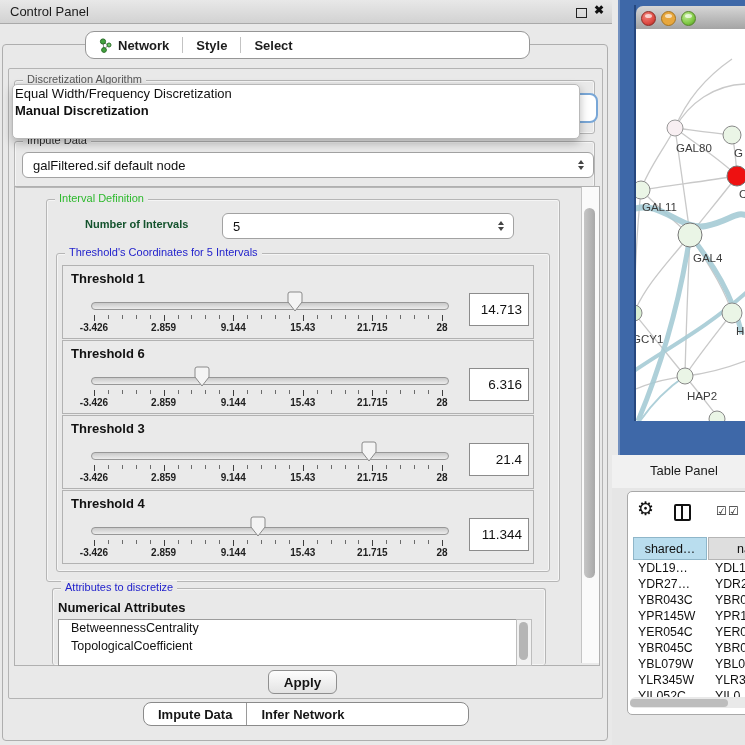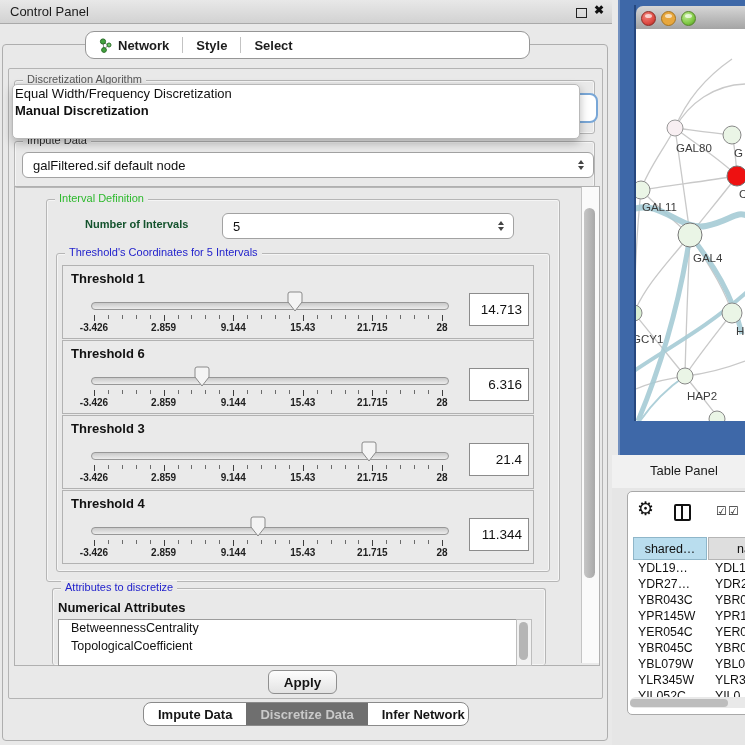--- a/index.html
+++ b/index.html
@@ -360,23 +360,20 @@
   <div class="abs mini-scroll"></div>
   <div class="abs mini-thumb"></div>
 
   <div class="abs apply-btn">
       <span>Apply</span>
     </div>
   <div class="abs mode-tabs">
     <div class="mode-tab">
         <span>Impute Data</span>
       </div>
-    <div class="mode-tab selected">
-        <span>Discretize Data</span>
-      </div>
     <div class="mode-divider"></div>
     <div class="mode-tab">
         <span>Infer Network</span>
       </div>
   </div>
 
   <div class="abs net-frame"></div>
   <div class="abs net-frame-dark"></div>
   <div class="abs net-titlebar">
     <span class="light" style="left:5px;background:radial-gradient(circle at 35% 30%,#f1837b,#df4b43 60%,#a02520);border:1px solid #8e2a24;">

